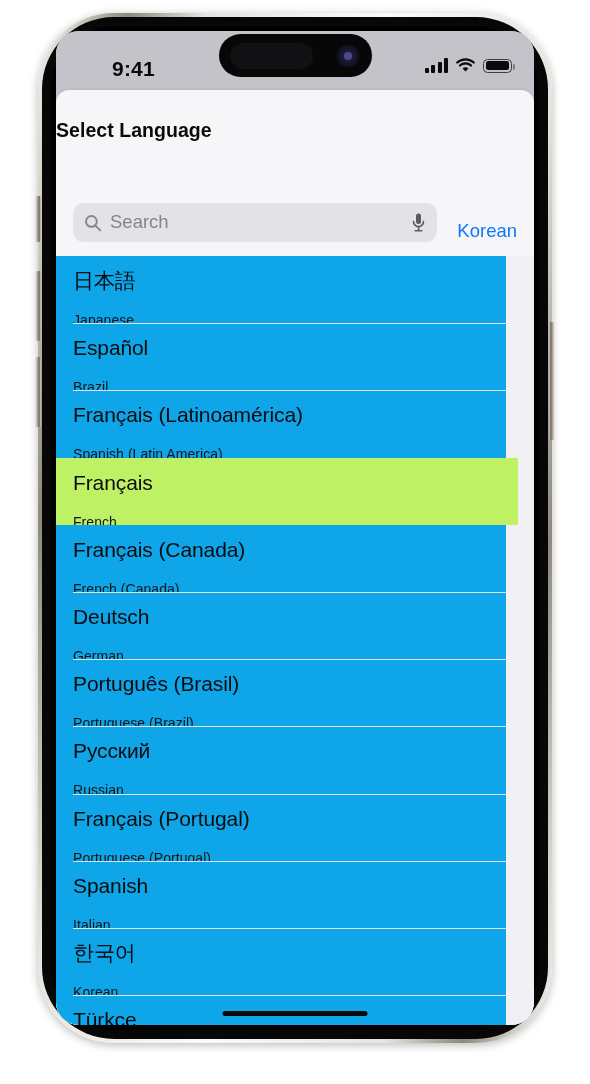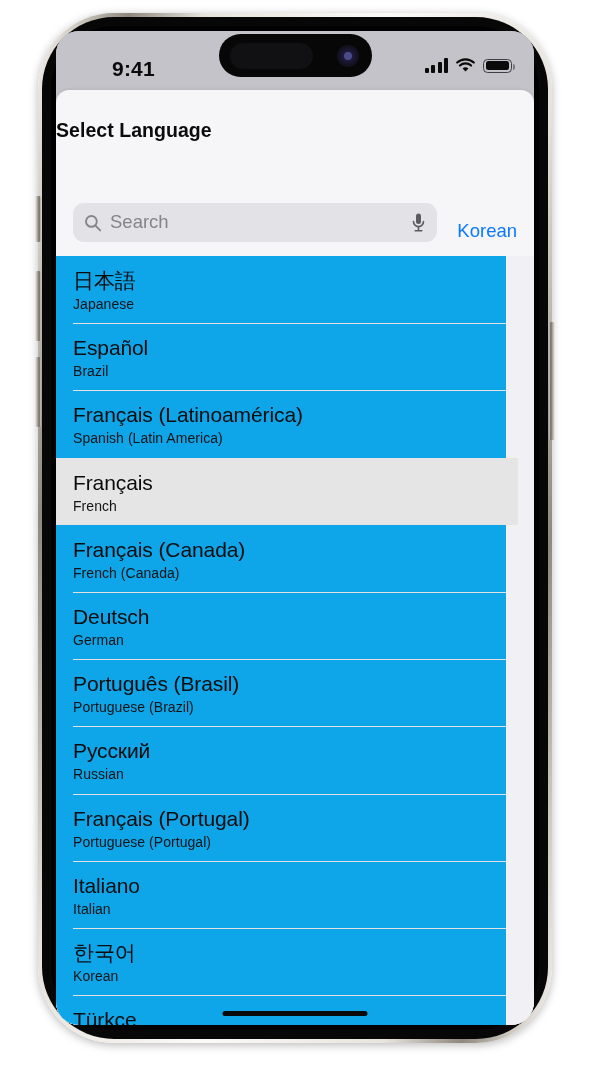--- a/index.html
+++ b/index.html
@@ -252,21 +252,21 @@
   }
   .lang-row {
     position: relative;
     height: 67.2px;
     box-sizing: border-box;
     padding: 12px 0 0 17px;
     background: #0ea5e9;
     cursor: pointer;
   }
   .lang-row.selected {
-    background: #e5e5e5;
+    background: #bef264;
     width: 462px;
   }
   .lang-row .sep {
     position: absolute;
     left: 17px;
     right: 0;
     top: 0;
     height: 1px;
     background: #e2e2e5;
   }
@@ -278,21 +278,21 @@
   .lang-native {
     font-size: 21px;
     color: #0c0c0d;
     line-height: 26px;
     letter-spacing: -0.1px;
   }
   .lang-english {
     font-size: 14px;
     color: #141416;
     line-height: 19px;
-    margin-top: 1px;
+    margin-top: 17px;
     letter-spacing: 0.05px;
   }
 
   
   .home-indicator {
     position: absolute;
     left: 50%;
     transform: translateX(-50%);
     bottom: 9px;
     width: 145px;
@@ -403,21 +403,21 @@
             <div class="lang-native">Русский</div>
             <div class="lang-english">Russian</div>
           </div>
           <div class="lang-row">
             <div class="sep"></div>
             <div class="lang-native">Français (Portugal)</div>
             <div class="lang-english">Portuguese (Portugal)</div>
           </div>
           <div class="lang-row">
             <div class="sep"></div>
-            <div class="lang-native">Italiano</div>
+            <div class="lang-native">Spanish</div>
             <div class="lang-english">Italian</div>
           </div>
           <div class="lang-row">
             <div class="sep"></div>
             <div class="lang-native">한국어</div>
             <div class="lang-english">Korean</div>
           </div>
           <div class="lang-row">
             <div class="sep"></div>
             <div class="lang-native">Türkçe</div>

